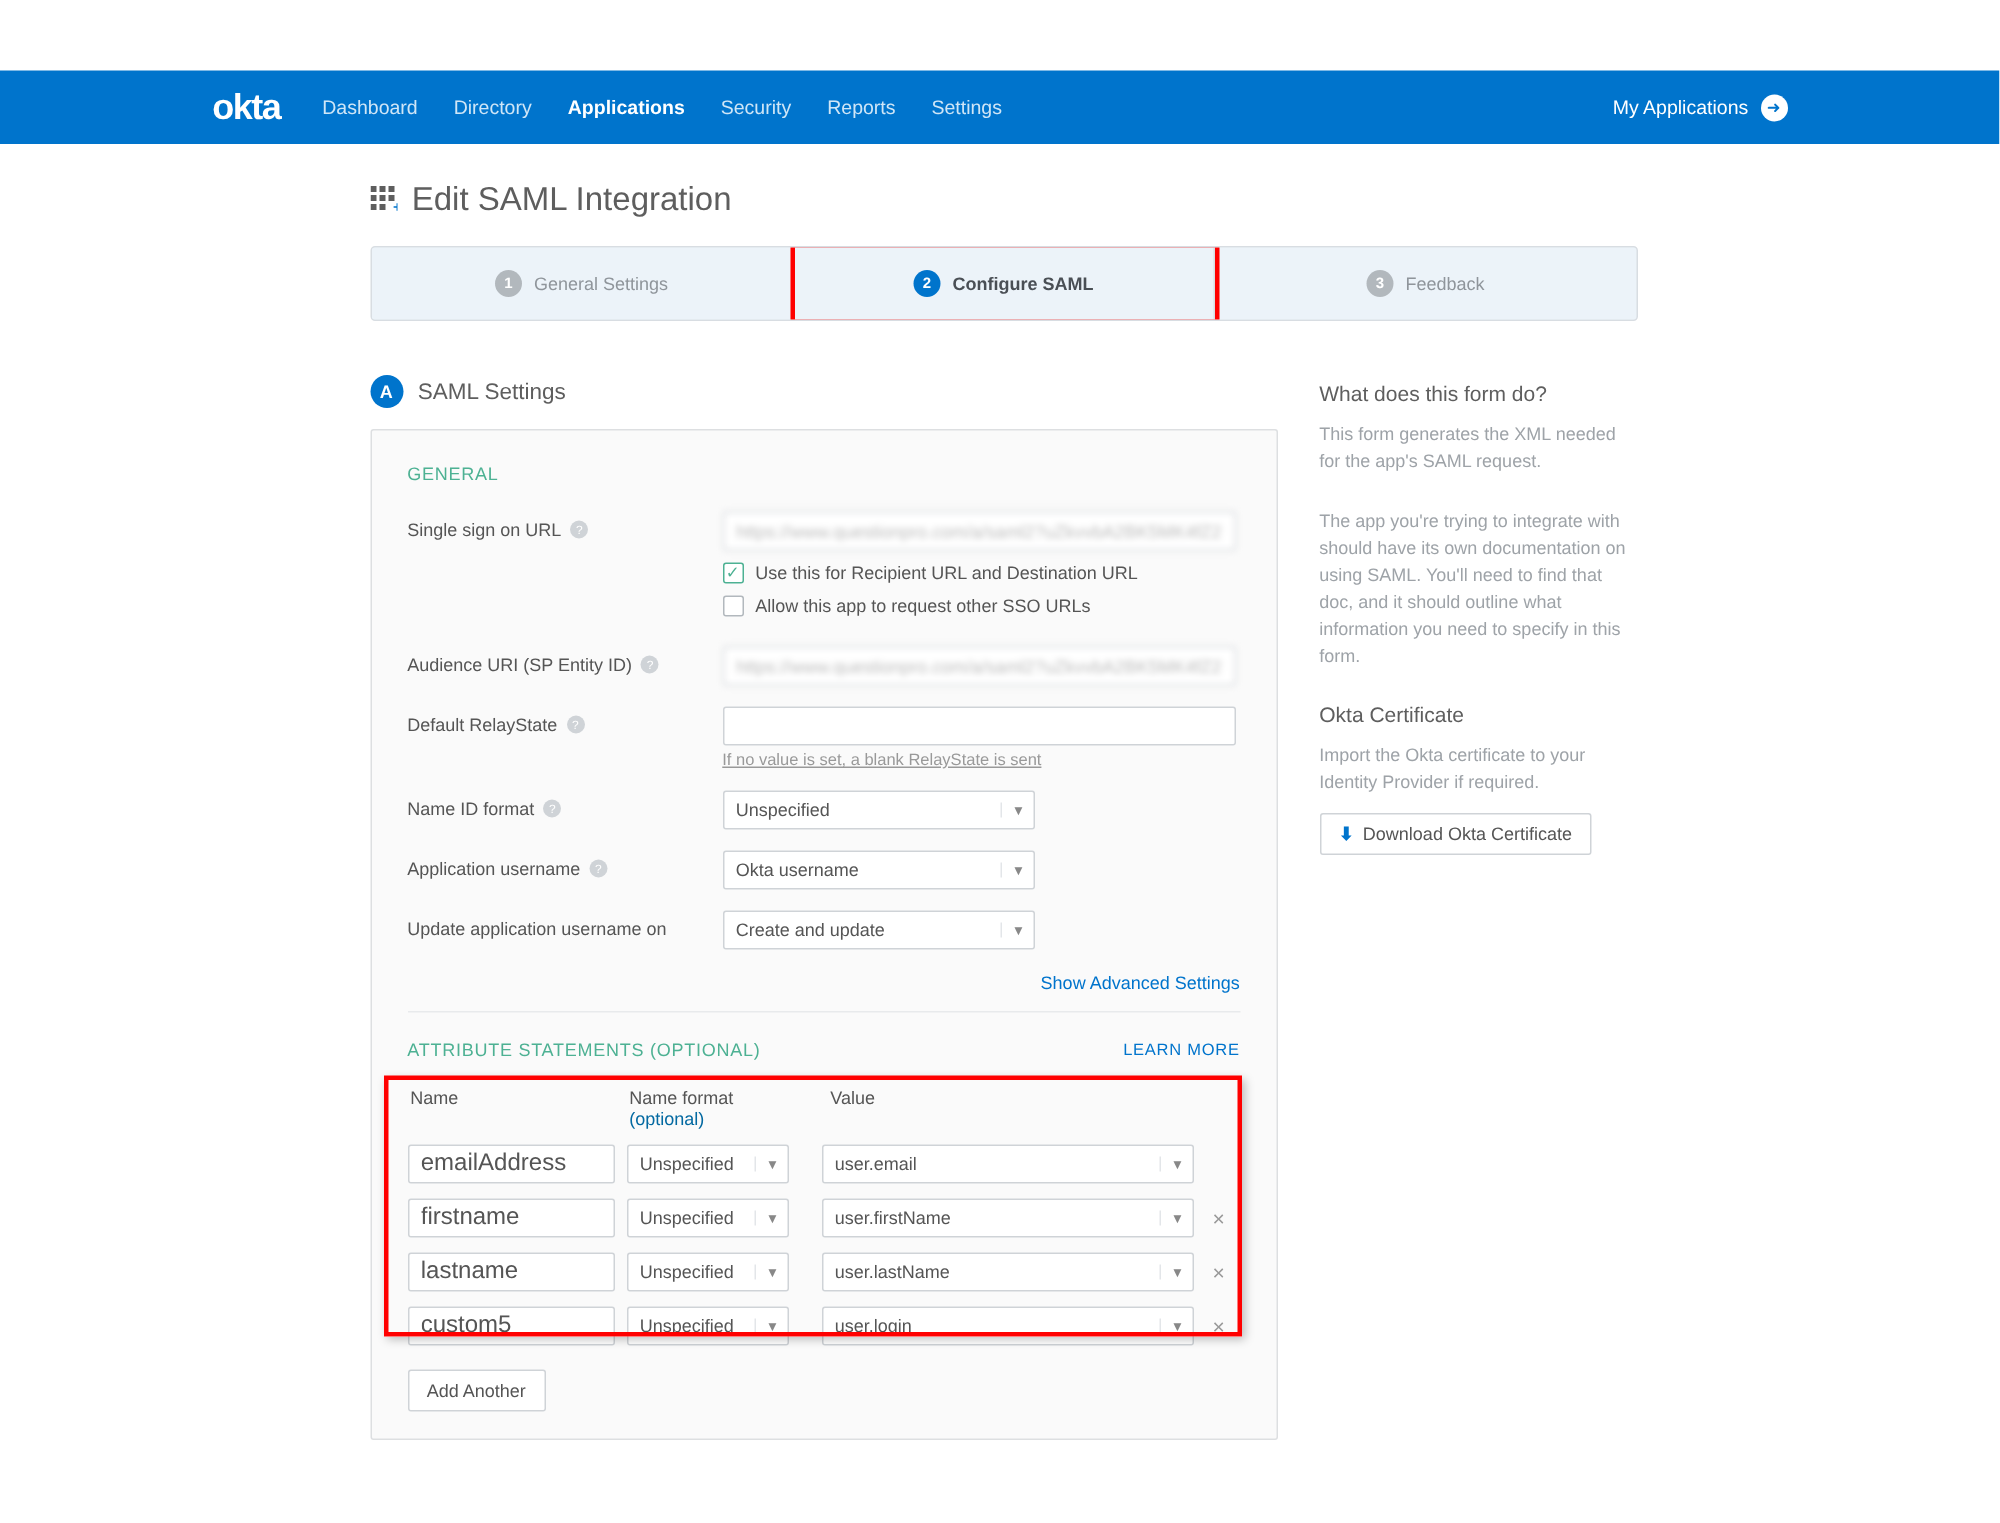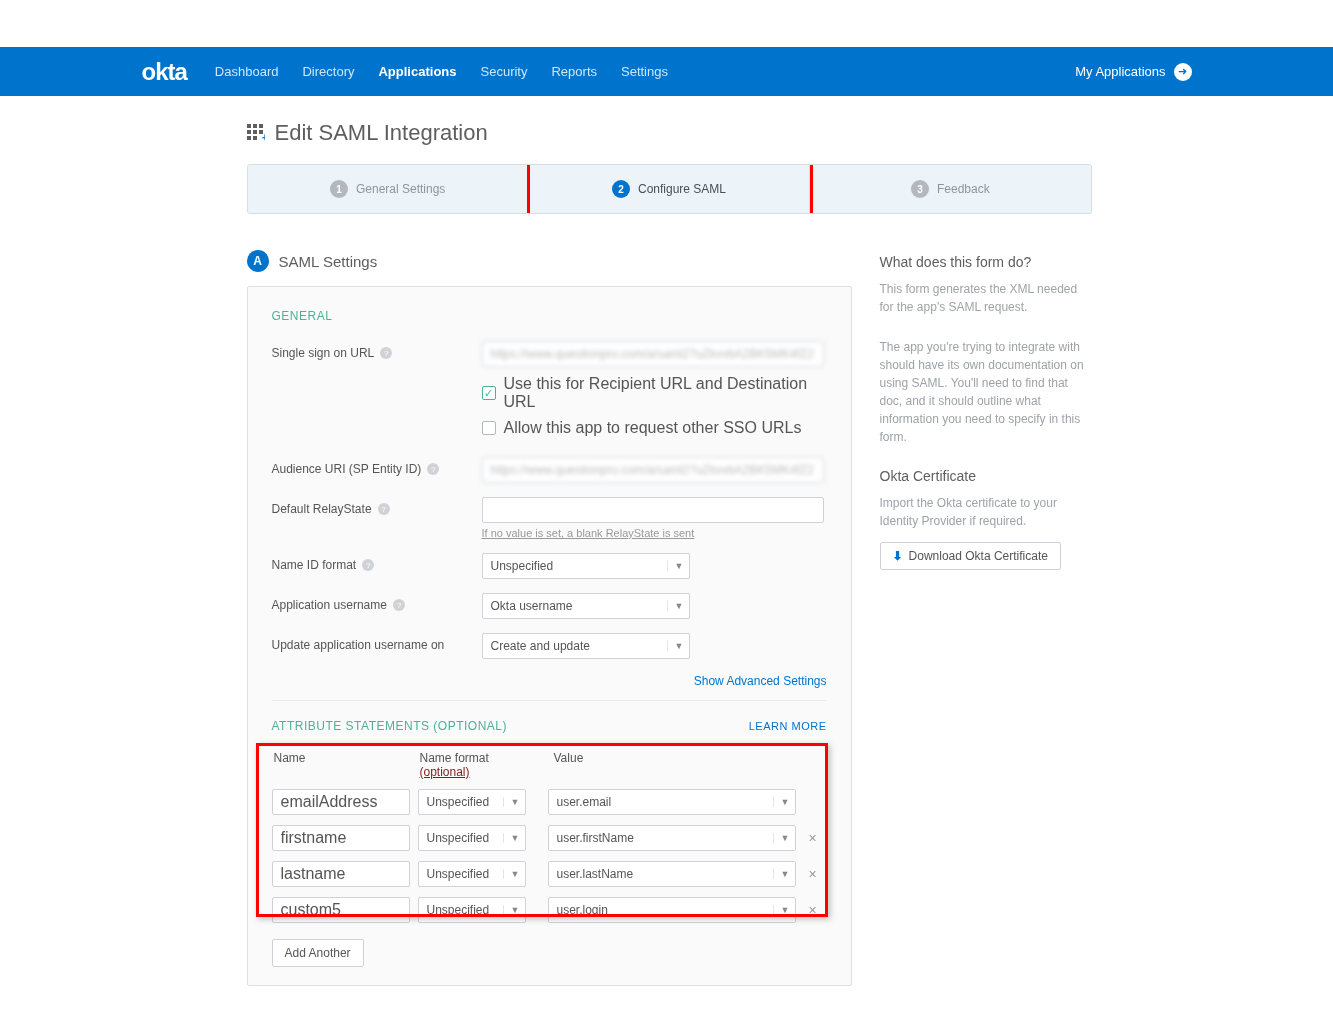--- a/index.html
+++ b/index.html
@@ -110,21 +110,21 @@
     color: #fff;
     display: inline-flex;
     align-items: center;
     justify-content: center;
     font-size: 10px;
     font-weight: 600;
   }
   .step-label { color: #8f959b; font-size: 12px; }
   .step.active { background: #ecf3f9; }
   .step.active .step-badge { background: #0074cc; }
-  .step.active .step-label { color: #4a4f55; }
+  .step.active .step-label { color: #4a4f55; font-weight: bold; }
   .step-highlight {
     position: absolute;
     border: 3px solid #ff0000;
     top: -3px;
     height: 54px;
     pointer-events: none;
   }
   
   .columns {
     display: flex;
@@ -216,21 +216,21 @@
   }
   .text-input.blur {
     filter: blur(2px);
     color: #bbb;
   }
   .checkbox-row {
     display: flex;
     align-items: center;
     gap: 8px;
     margin: 8px 0 6px;
-    font-size: 16px;
+    font-size: 12px;
     color: #555;
   }
   .chk {
     width: 14px; height: 14px;
     border: 1px solid #b2b8bd;
     border-radius: 2px;
     display: inline-flex;
     align-items: center;
     justify-content: center;
     background: #fff;
@@ -302,21 +302,21 @@
     display: flex;
     gap: 8px;
     font-size: 12px;
     color: #555;
     margin-bottom: 10px;
     padding: 0 2px;
   }
   .col-name { width: 138px; }
   .col-fmt  { width: 108px; }
   .col-val  { width: 230px; margin-left: 18px; }
-  .muted { color: #7f1d1d; text-decoration: underline; }
+  .muted { color: #0369a1; }
   .attr-row {
     display: flex;
     align-items: center;
     gap: 8px;
     margin-bottom: 10px;
   }
   .attr-input {
     height: 26px;
     border: 1px solid #cfd3d7;
     border-radius: 2px;

